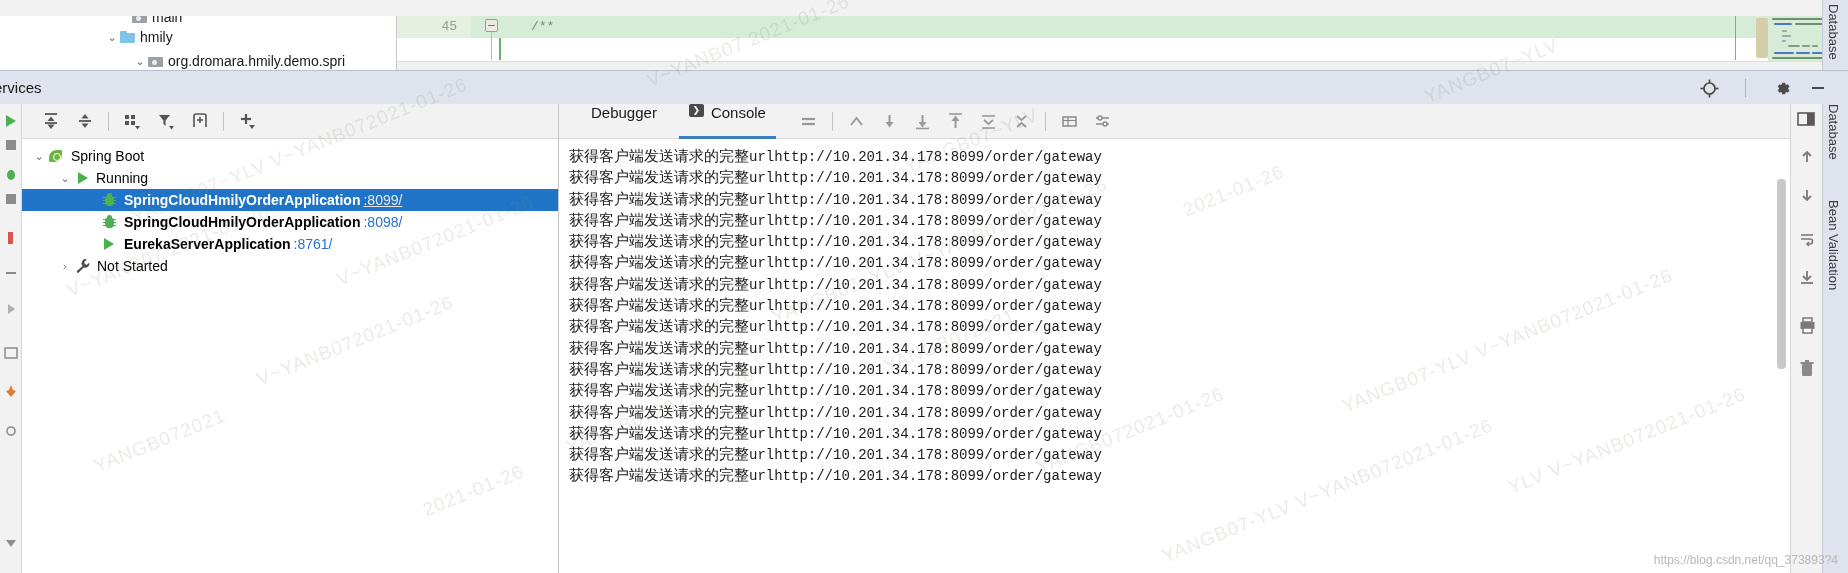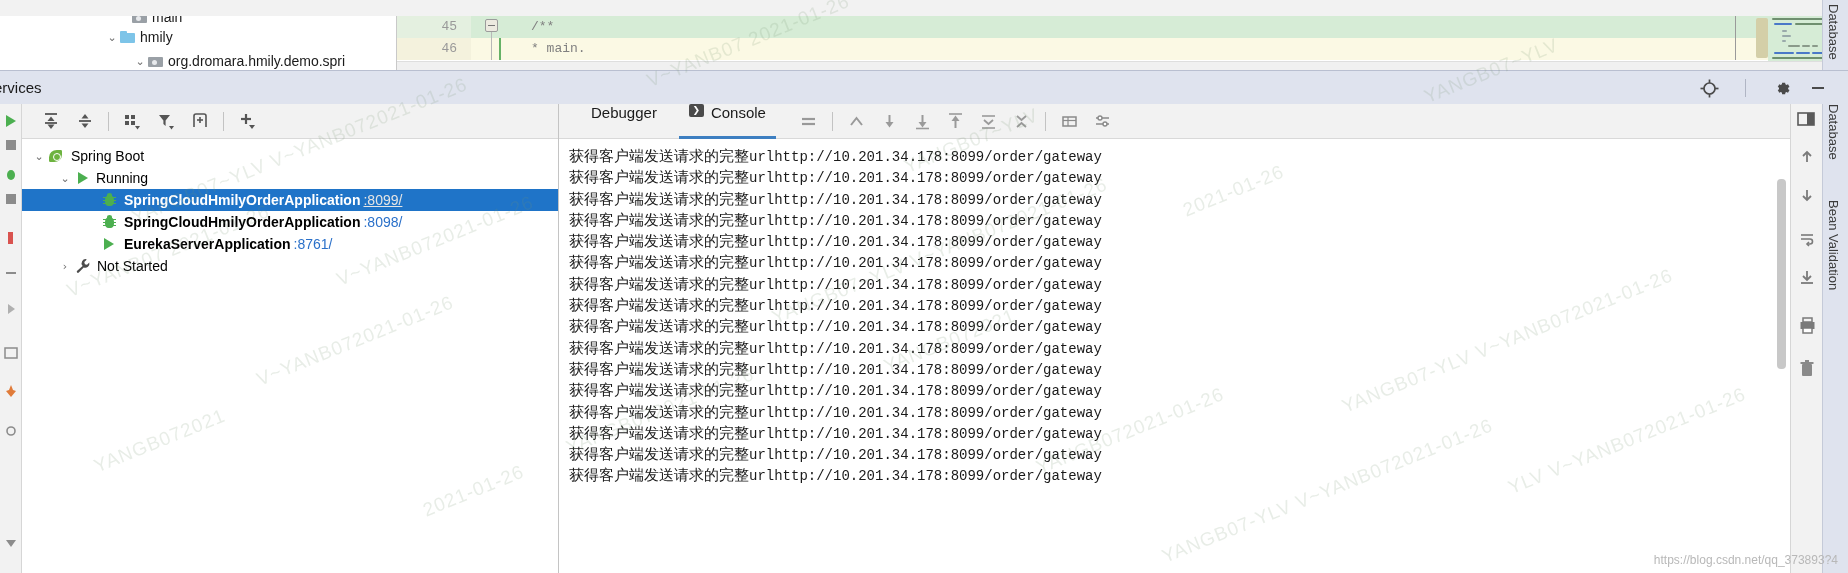--- a/index.html
+++ b/index.html
@@ -270,24 +270,20 @@
         <span class="chev">⌄</span>
         <span class="fold-icon plain"></span>
         <span class="tree-label">client</span>
       </div>
     </div>
 
     <div class="editor-strip">
       <div class="code-line l45">
         <span class="gut">45</span>
         <span class="code-body">/**</span>
-      </div>
-      <div class="code-line l46">
-        <span class="gut">46</span>
-        <span class="code-body italic">* main.</span>
       </div>
       <div class="fold-marker"></div>
       <div class="fold-rail"></div>
       <div class="green-rail"></div>
       <div class="code-caret"></div>
       <div class="edit-scrollbar"></div>
       <div class="minimap">
         <span class="mm-bar" style="left:4px; top:2px; width:66px; background:#6f8f6f;"></span>
         <span class="mm-bar" style="left:6px; top:7px; width:18px; background:#4a78c8;"></span>
         <span class="mm-bar" style="left:27px; top:7px; width:30px; background:#6f8f6f;"></span>

